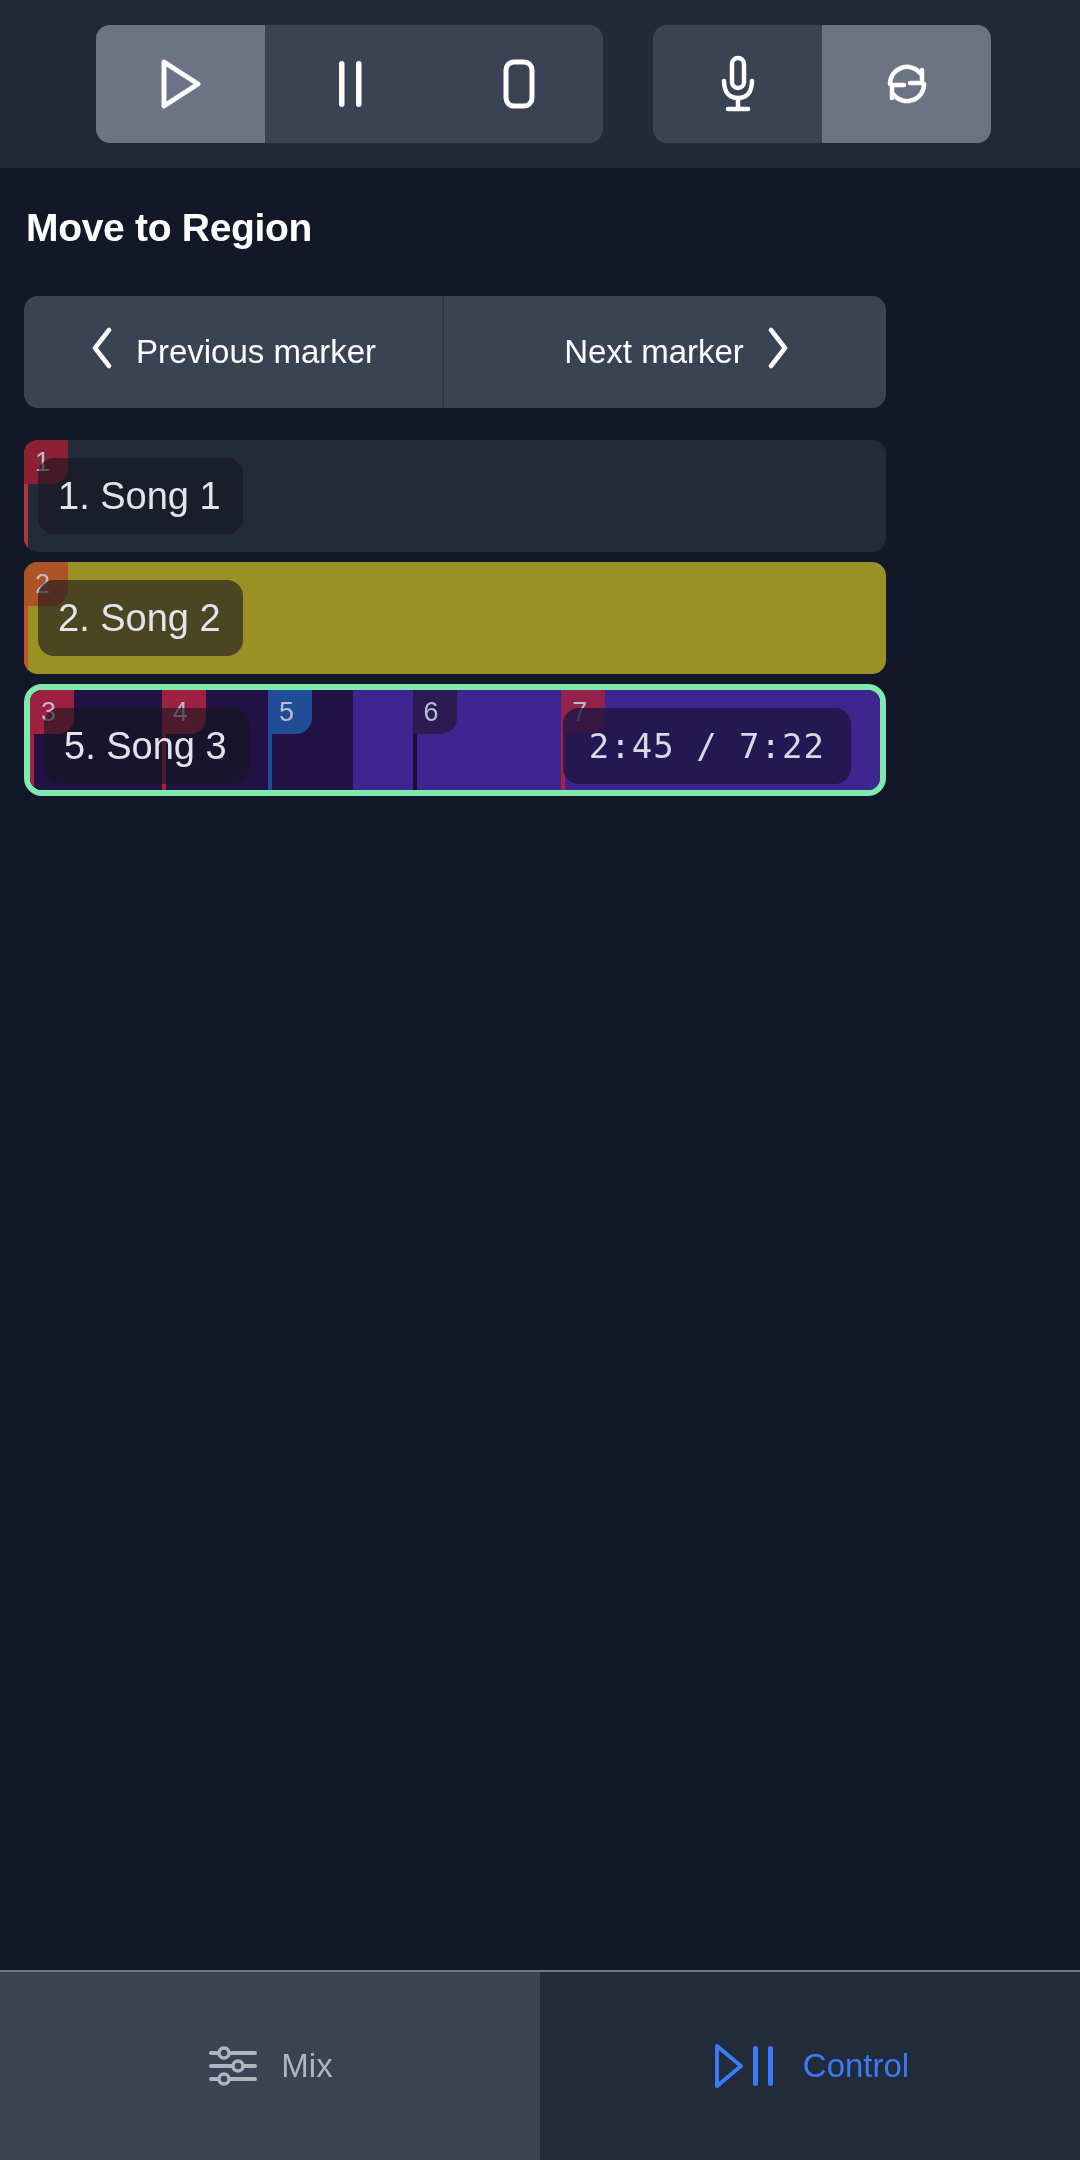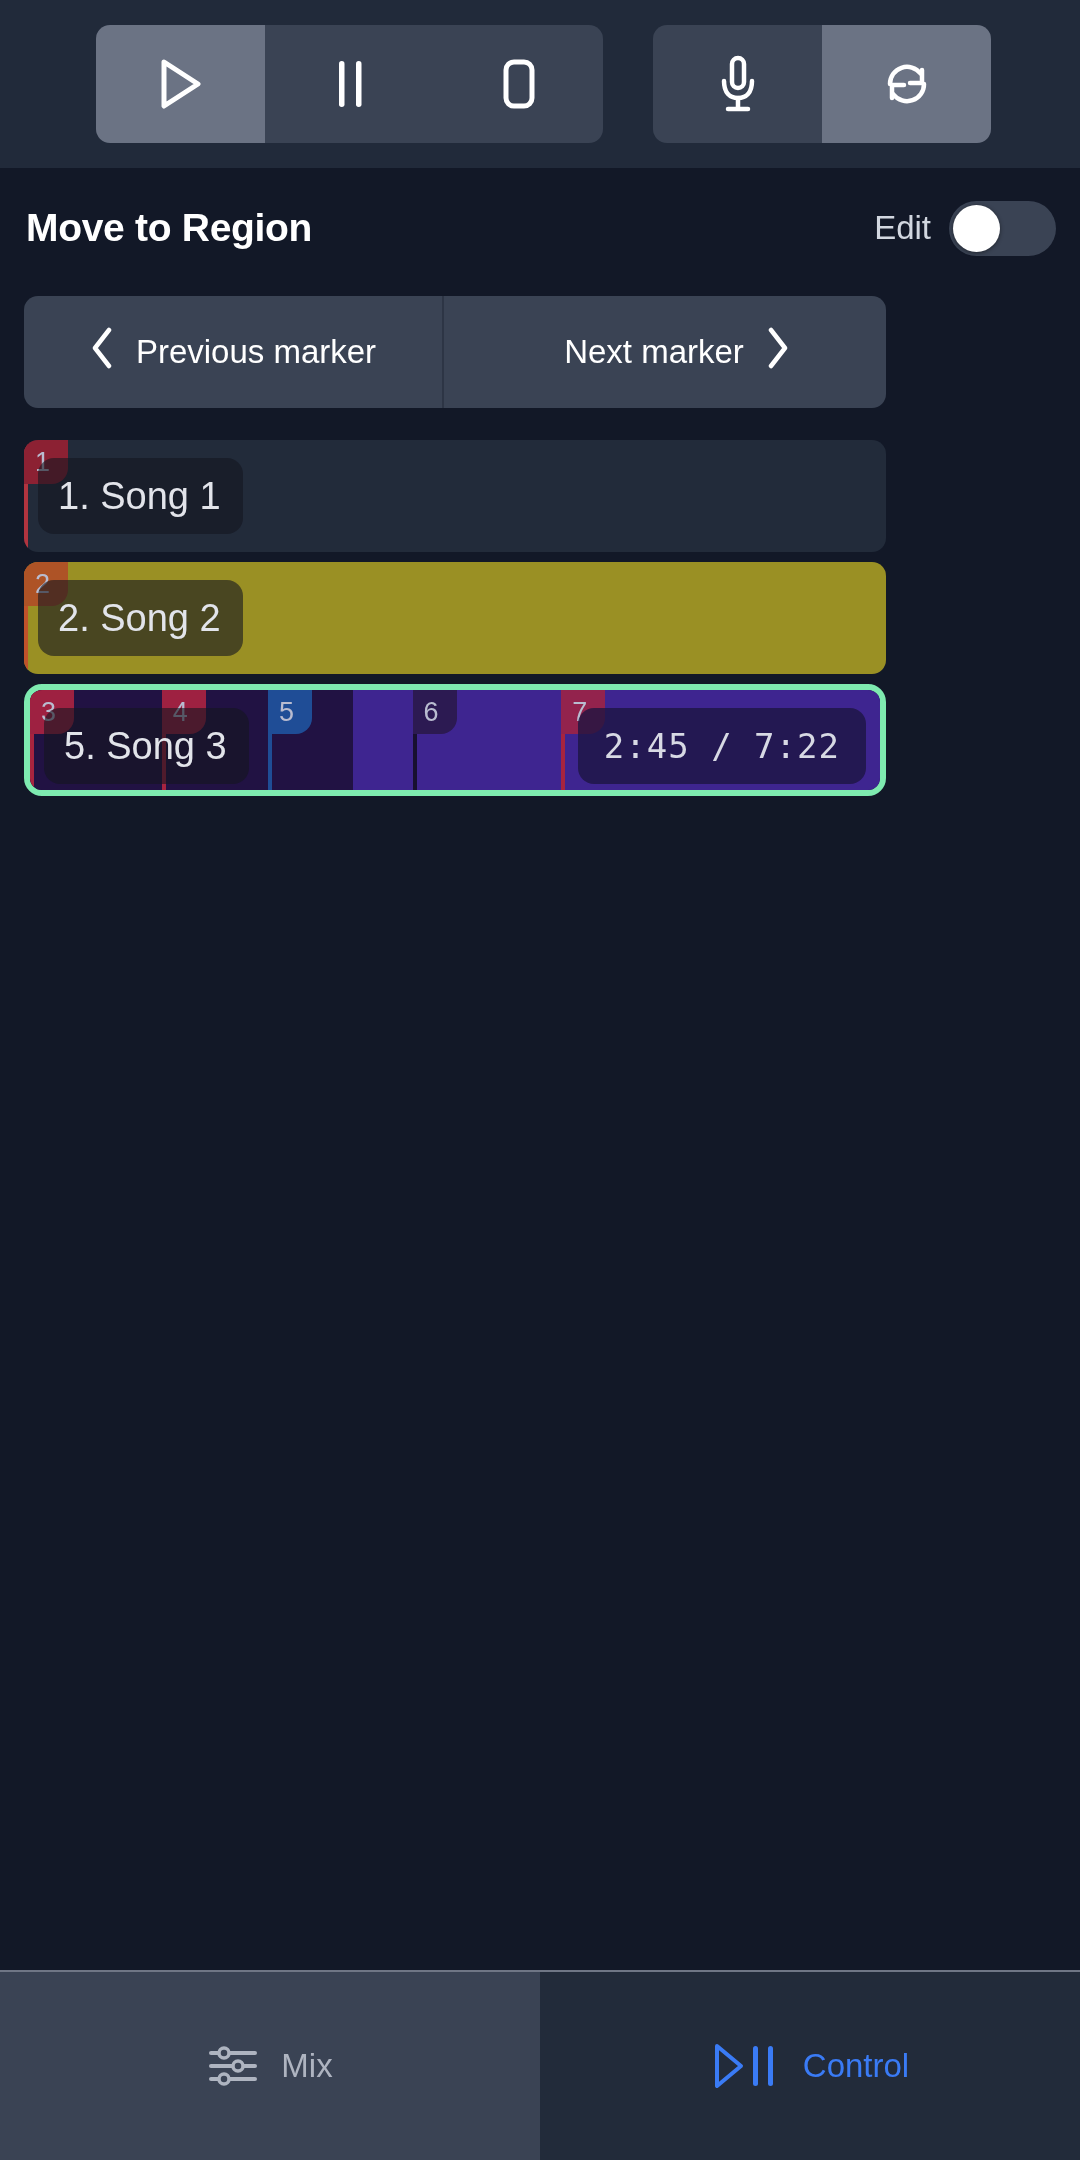--- a/index.html
+++ b/index.html
@@ -183,21 +183,21 @@
     align-items: center;
     border-radius: 16px;
     font-size: 38px;
     color: #e2e4ea;
     background: rgba(20,22,32,.60);
     white-space: nowrap;
   }
 
   .time-pill {
     position: absolute;
-    right: 14px;
+    right: 29px;
     top: 18px;
     height: 76px;
     padding: 0 26px;
     display: flex;
     align-items: center;
     border-radius: 16px;
     background: rgba(28,20,64,.78);
     font-family: "DejaVu Sans Mono", monospace;
     font-size: 34px;
     color: #d7d9e4;
@@ -282,26 +282,20 @@
             <path d="M41 12 L41 25 L29 25" stroke="#ffffff" stroke-width="4.5" fill="none" stroke-linecap="round" stroke-linejoin="round"></path>
             <path d="M11 40 L11 27 L23 27" stroke="#ffffff" stroke-width="4.5" fill="none" stroke-linecap="round" stroke-linejoin="round"></path>
           </svg>
         </span>
       </button>
     </div>
   </div>
 
   <div class="section-header">
     <div class="section-title">Move to Region</div>
-    <div class="edit-wrap">
-      <span class="edit-label">Edit</span>
-      <div class="toggle">
-        <span class="knob"></span>
-      </div>
-    </div>
   </div>
 
   <div class="marker-nav">
     <button class="marker-nav-btn">
       <span class="chev">
         <svg width="24" height="42" viewBox="0 0 24 42" fill="none">
           <path d="M19 3 L5 21 L19 39" stroke="#ffffff" stroke-width="4.5" fill="none" stroke-linecap="round" stroke-linejoin="round"></path>
         </svg>
       </span>
       <span>Previous marker</span>

